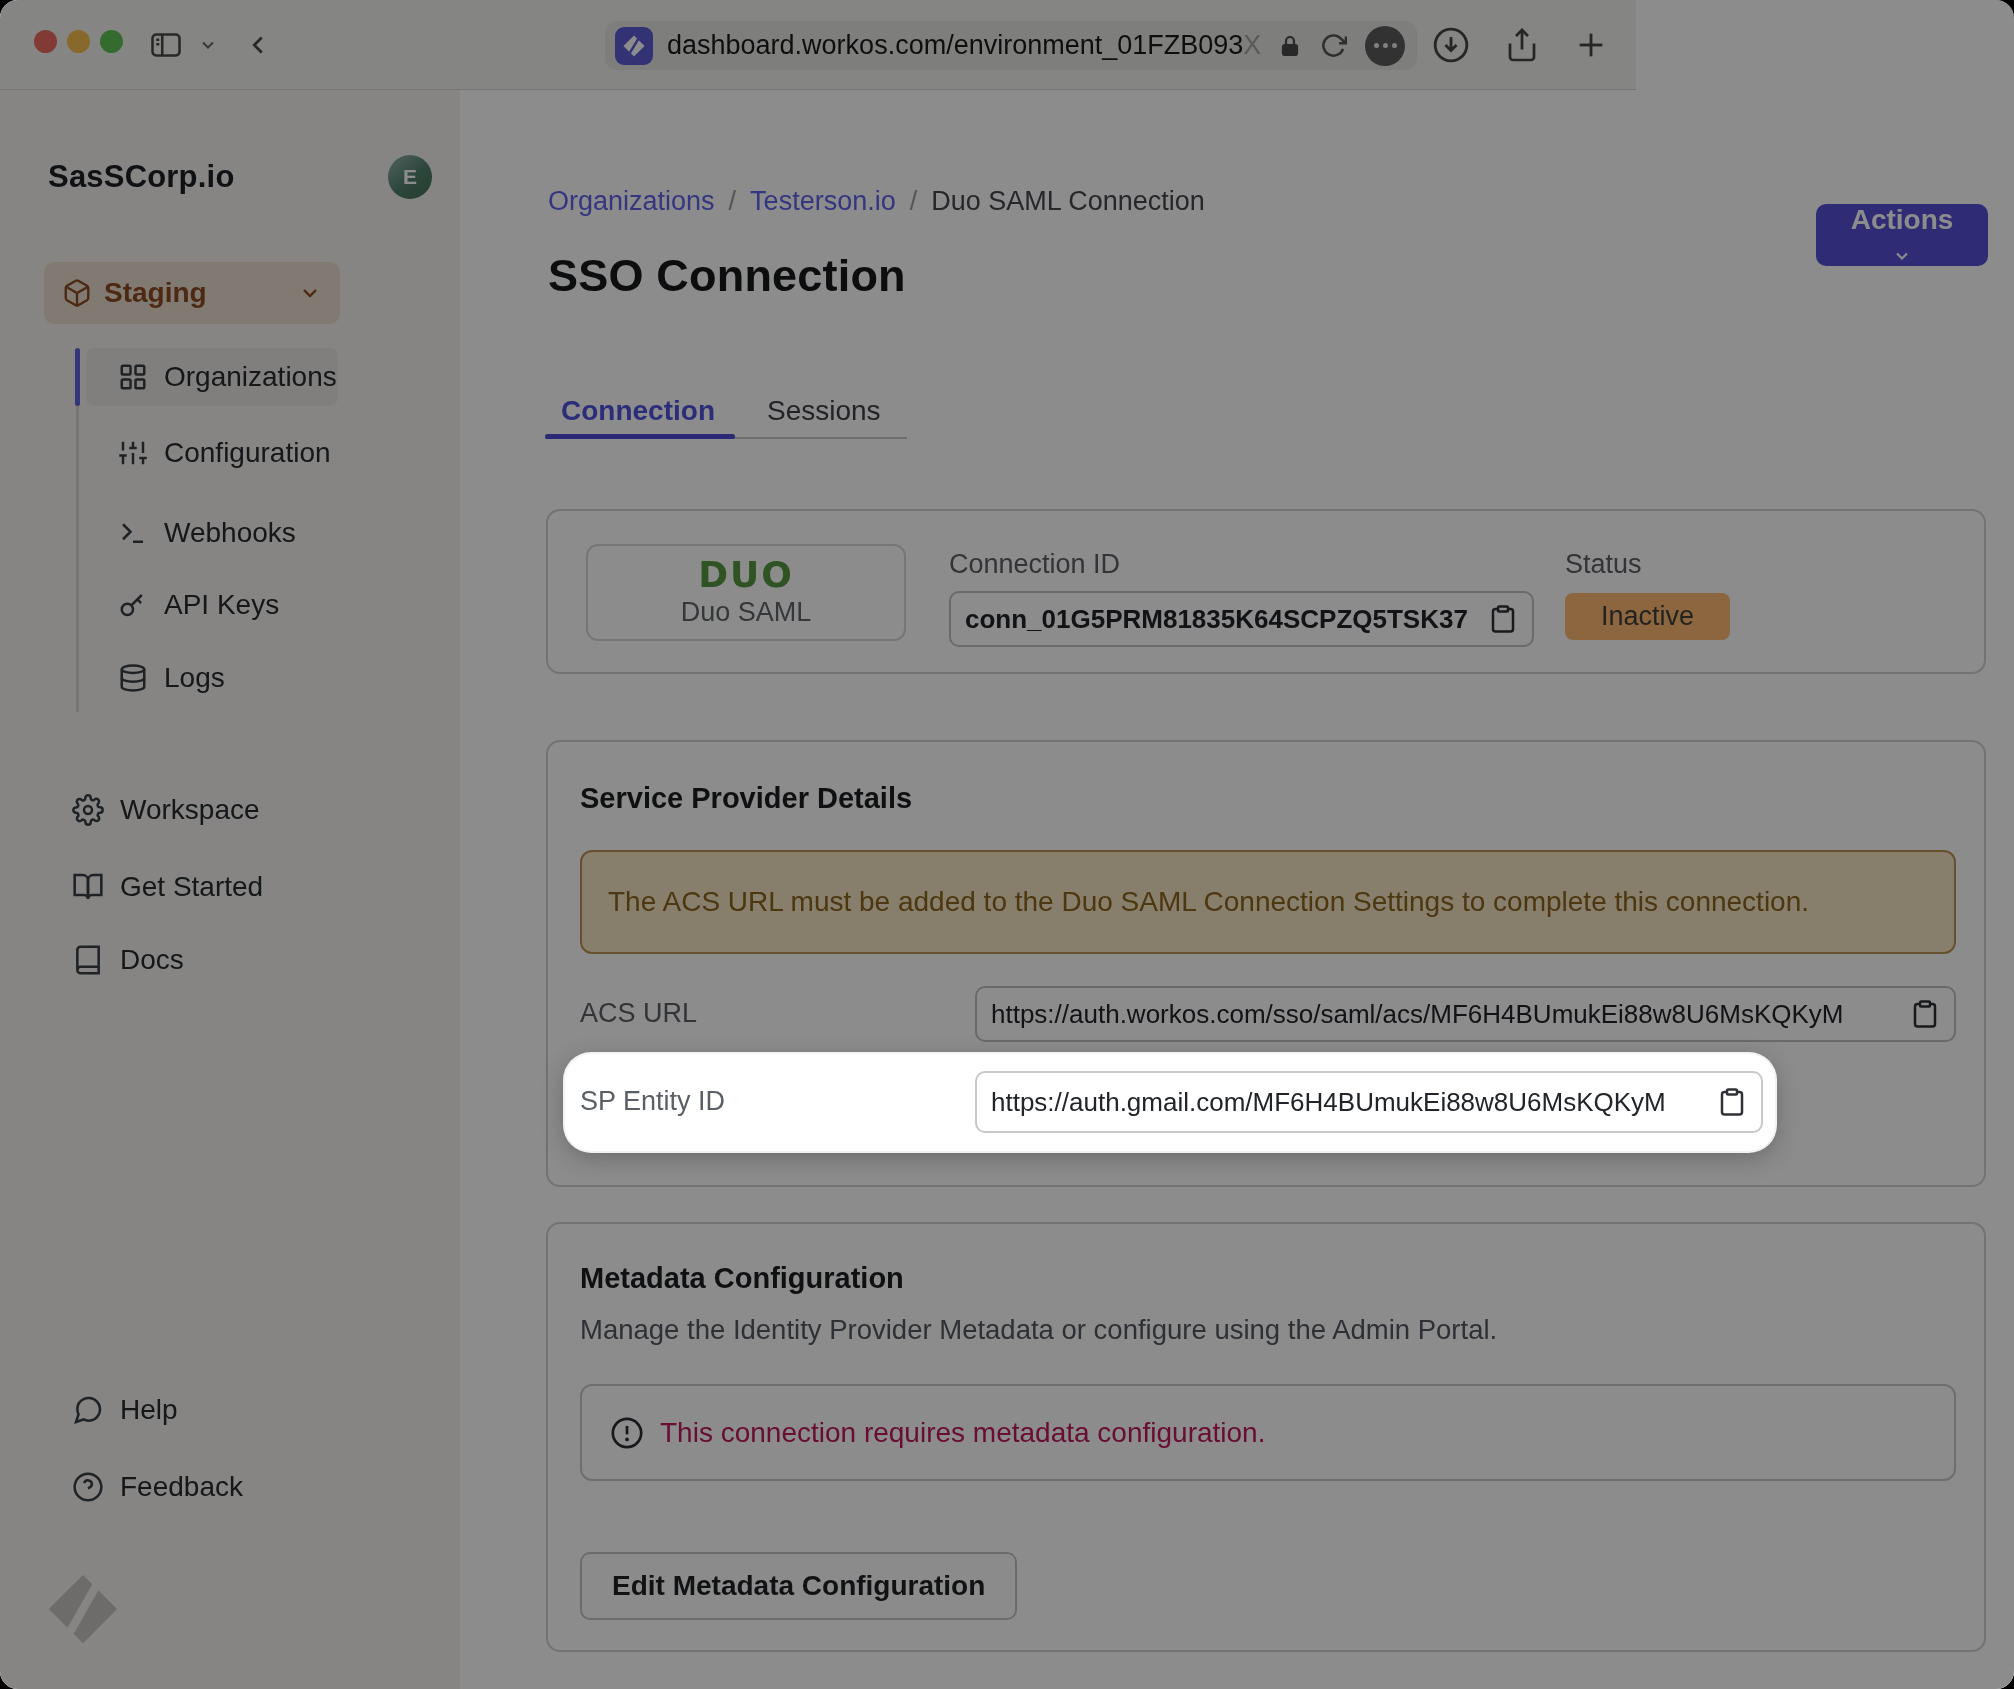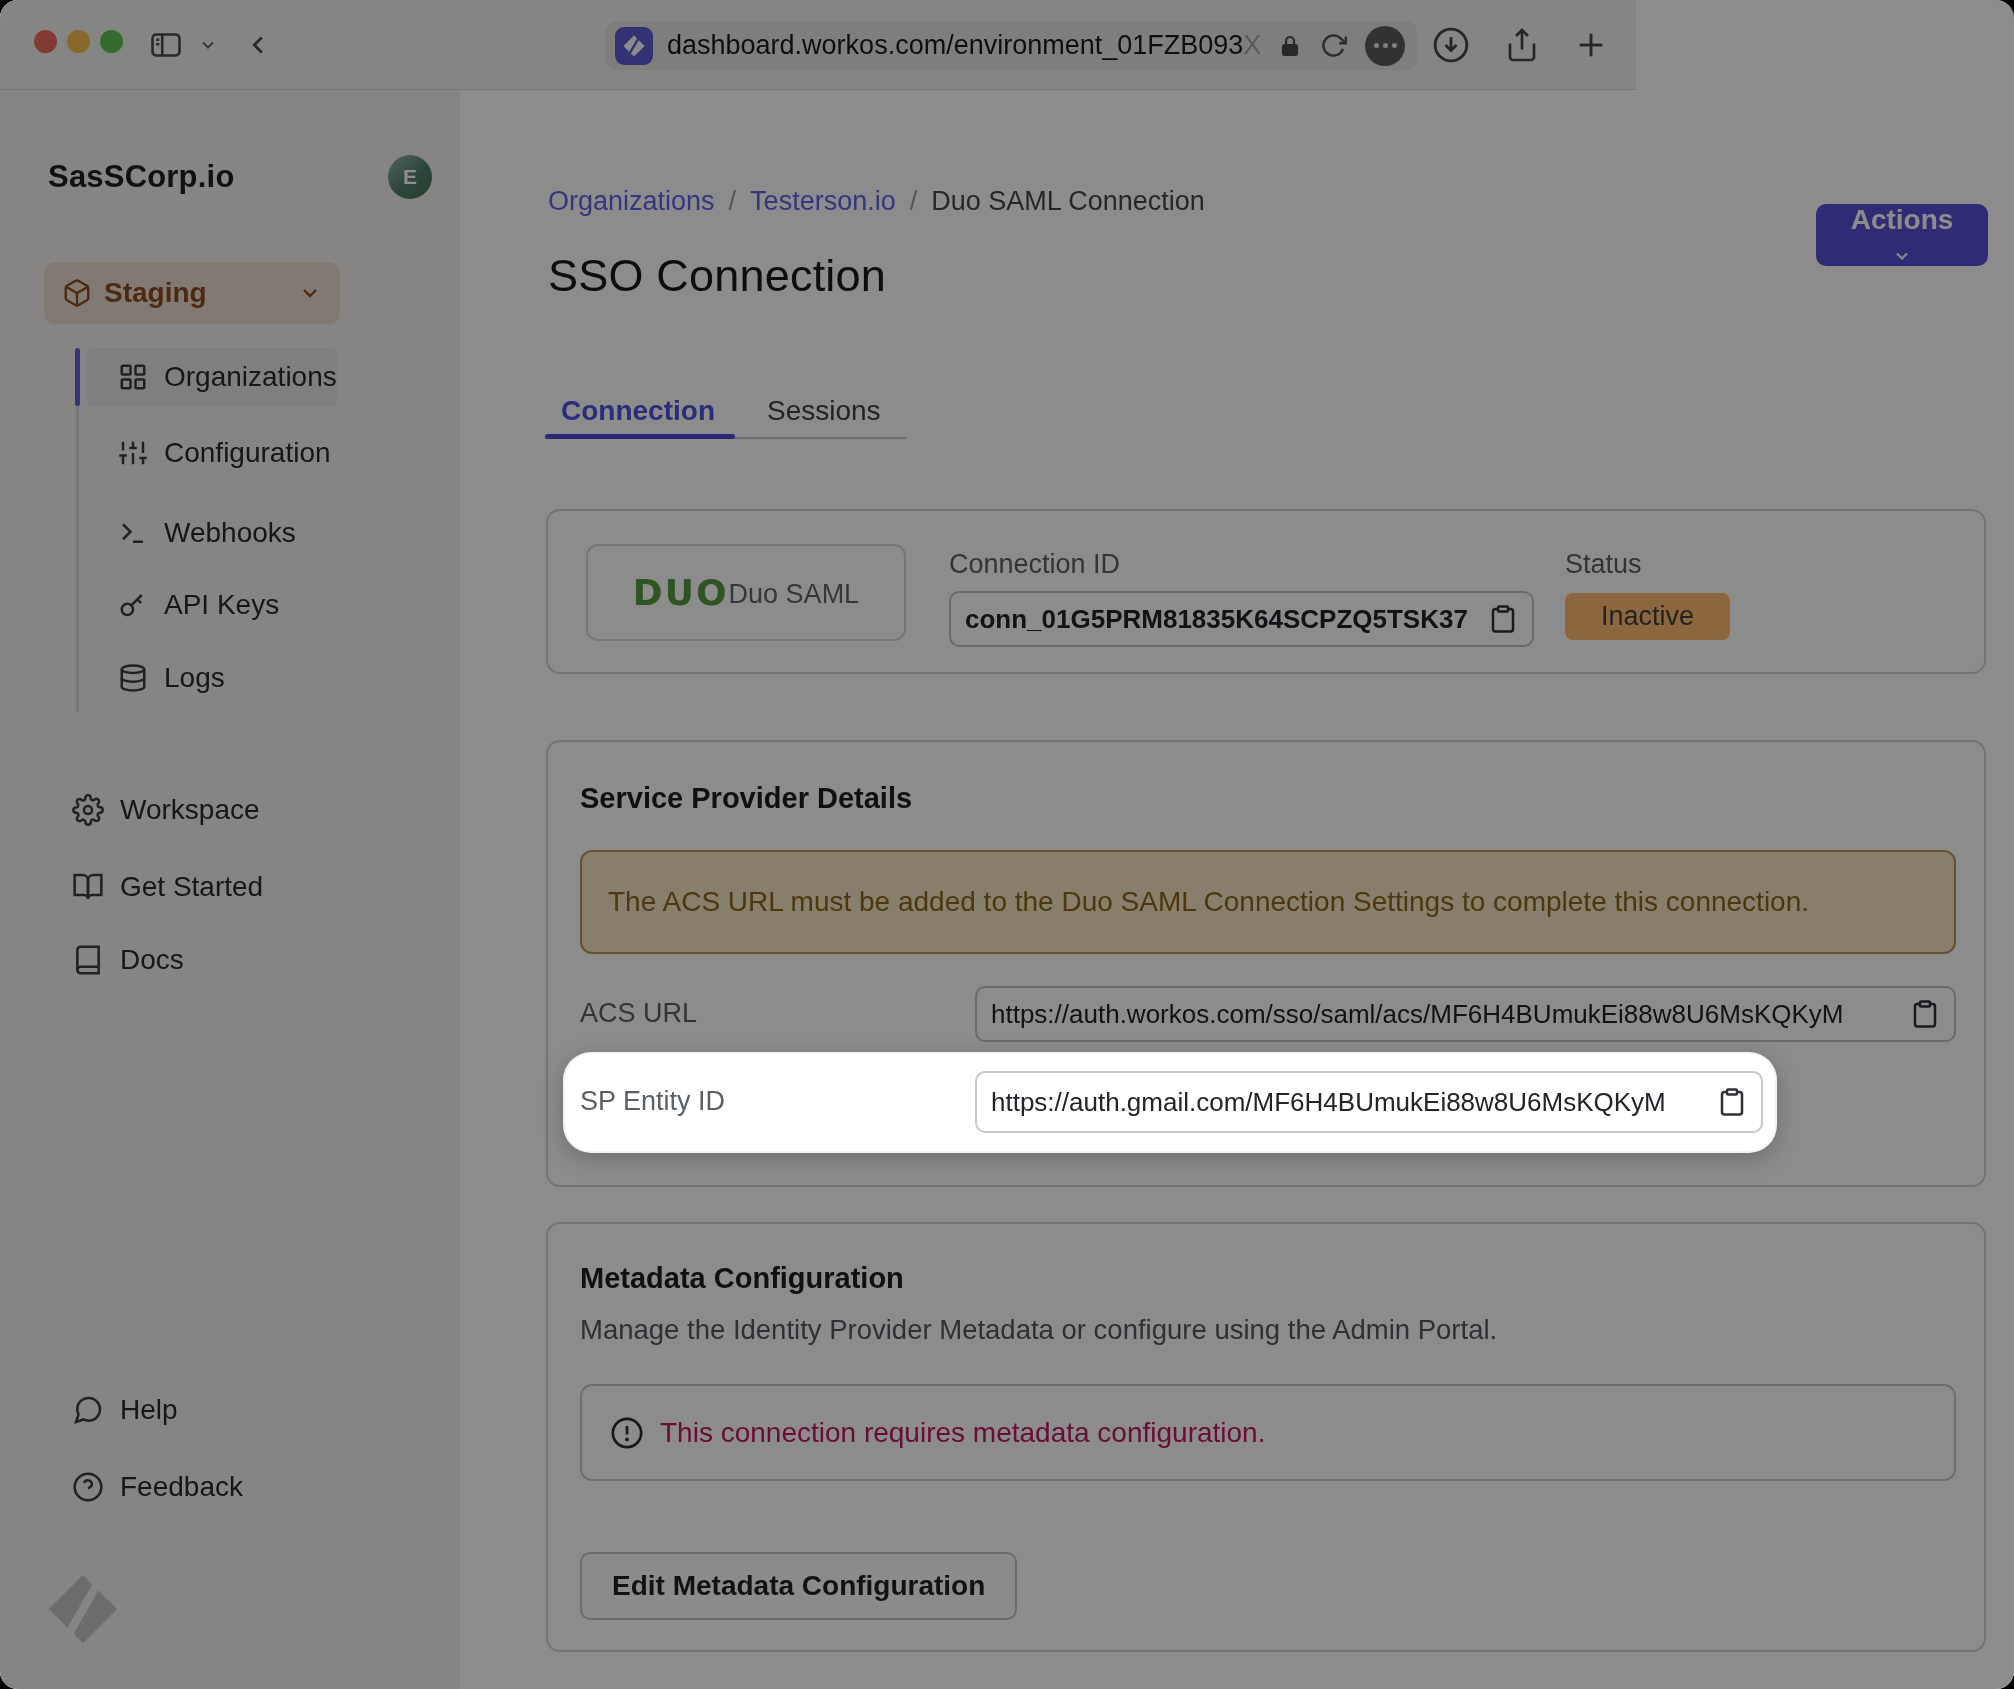--- a/index.html
+++ b/index.html
@@ -41,34 +41,34 @@
   .nav-row.active { background:#e9e8e5; }
   .side-row { position:absolute; left:72px; height:50px; display:flex; align-items:center; color:#3a3e44; }
   .side-row .lbl { font-size:28px; font-weight:500; color:#272a2f; margin-left:16px; white-space:nowrap; }
   .workos-mark { position:absolute; left:44px; top:1480px; }
 
   
   .breadcrumb { position:absolute; left:88px; top:96px; display:flex; gap:14px; font-size:27px; font-weight:500; align-items:center; }
   .crumb-link { color:#6163e8; }
   .crumb-sep { color:#9c9c9a; }
   .crumb-cur { color:#44474d; }
-  .page-title { position:absolute; left:88px; top:160px; font-size:45px; font-weight:400; color:#17191d; letter-spacing:.2px; }
+  .page-title { position:absolute; left:88px; top:160px; font-size:45px; font-weight:700; color:#17191d; letter-spacing:.2px; }
   .actions-btn { position:absolute; left:1356px; top:114px; width:172px; height:62px; background:#564fd6; border-radius:10px; display:flex; align-items:center; justify-content:center; gap:10px; color:#ffffff; font-size:28px; font-weight:600; }
   .tab { position:absolute; top:305px; font-size:28px; font-weight:600; }
   .tab.active { color:#4f52e0; }
   .tab.inactive { color:#3d4147; font-weight:500; }
   .tabline-gray { position:absolute; left:85px; top:347px; width:362px; height:2px; background:#c9c8c6; }
   .tabline-ind { position:absolute; left:85px; top:344px; width:190px; height:5px; background:#4f4cd6; border-radius:3px; }
 
   .card { position:absolute; left:86px; width:1440px; border:2px solid #d3d2d0; border-radius:14px; background:#fff; }
   .card1 { top:419px; height:165px; }
   .card2 { top:650px; height:447px; }
   .card3 { top:1132px; height:430px; }
 
-  .duo-box { position:absolute; left:38px; top:33px; width:320px; height:97px; border:2px solid #d8d7d5; border-radius:12px; display:flex; align-items:center; justify-content:center; }
+  .duo-box { position:absolute; left:38px; top:33px; width:320px; height:97px; border:2px solid #d8d7d5; border-radius:12px; display:flex; flex-direction:column; align-items:center; justify-content:center; }
   .duo-logo { font-size:36px; font-weight:900; letter-spacing:2px; color:#579840; line-height:1; font-family:"DejaVu Sans","Liberation Sans",sans-serif; }
   .duo-sub { font-size:27px; color:#62666c; margin-top:4px; }
   .field-label { font-size:27px; color:#5b6066; }
   .value-box { border:2px solid #c3c2c0; border-radius:10px; display:flex; align-items:center; justify-content:space-between; padding:0 14px; font-size:26px; color:#212428; background:#fff; white-space:nowrap; }
   .copy-ic { color:#2e3136; flex:0 0 auto; margin-left:12px; }
   .conn-label { position:absolute; left:401px; top:38px; }
   .conn-box { position:absolute; left:401px; top:80px; width:585px; height:56px;font-weight:bold; }
   .status-label { position:absolute; left:1017px; top:38px; }
   .status-badge { position:absolute; left:1017px; top:82px; background:#fdba74; border-radius:8px; padding:8px 36px; font-size:27px; color:#433f38; }
 

